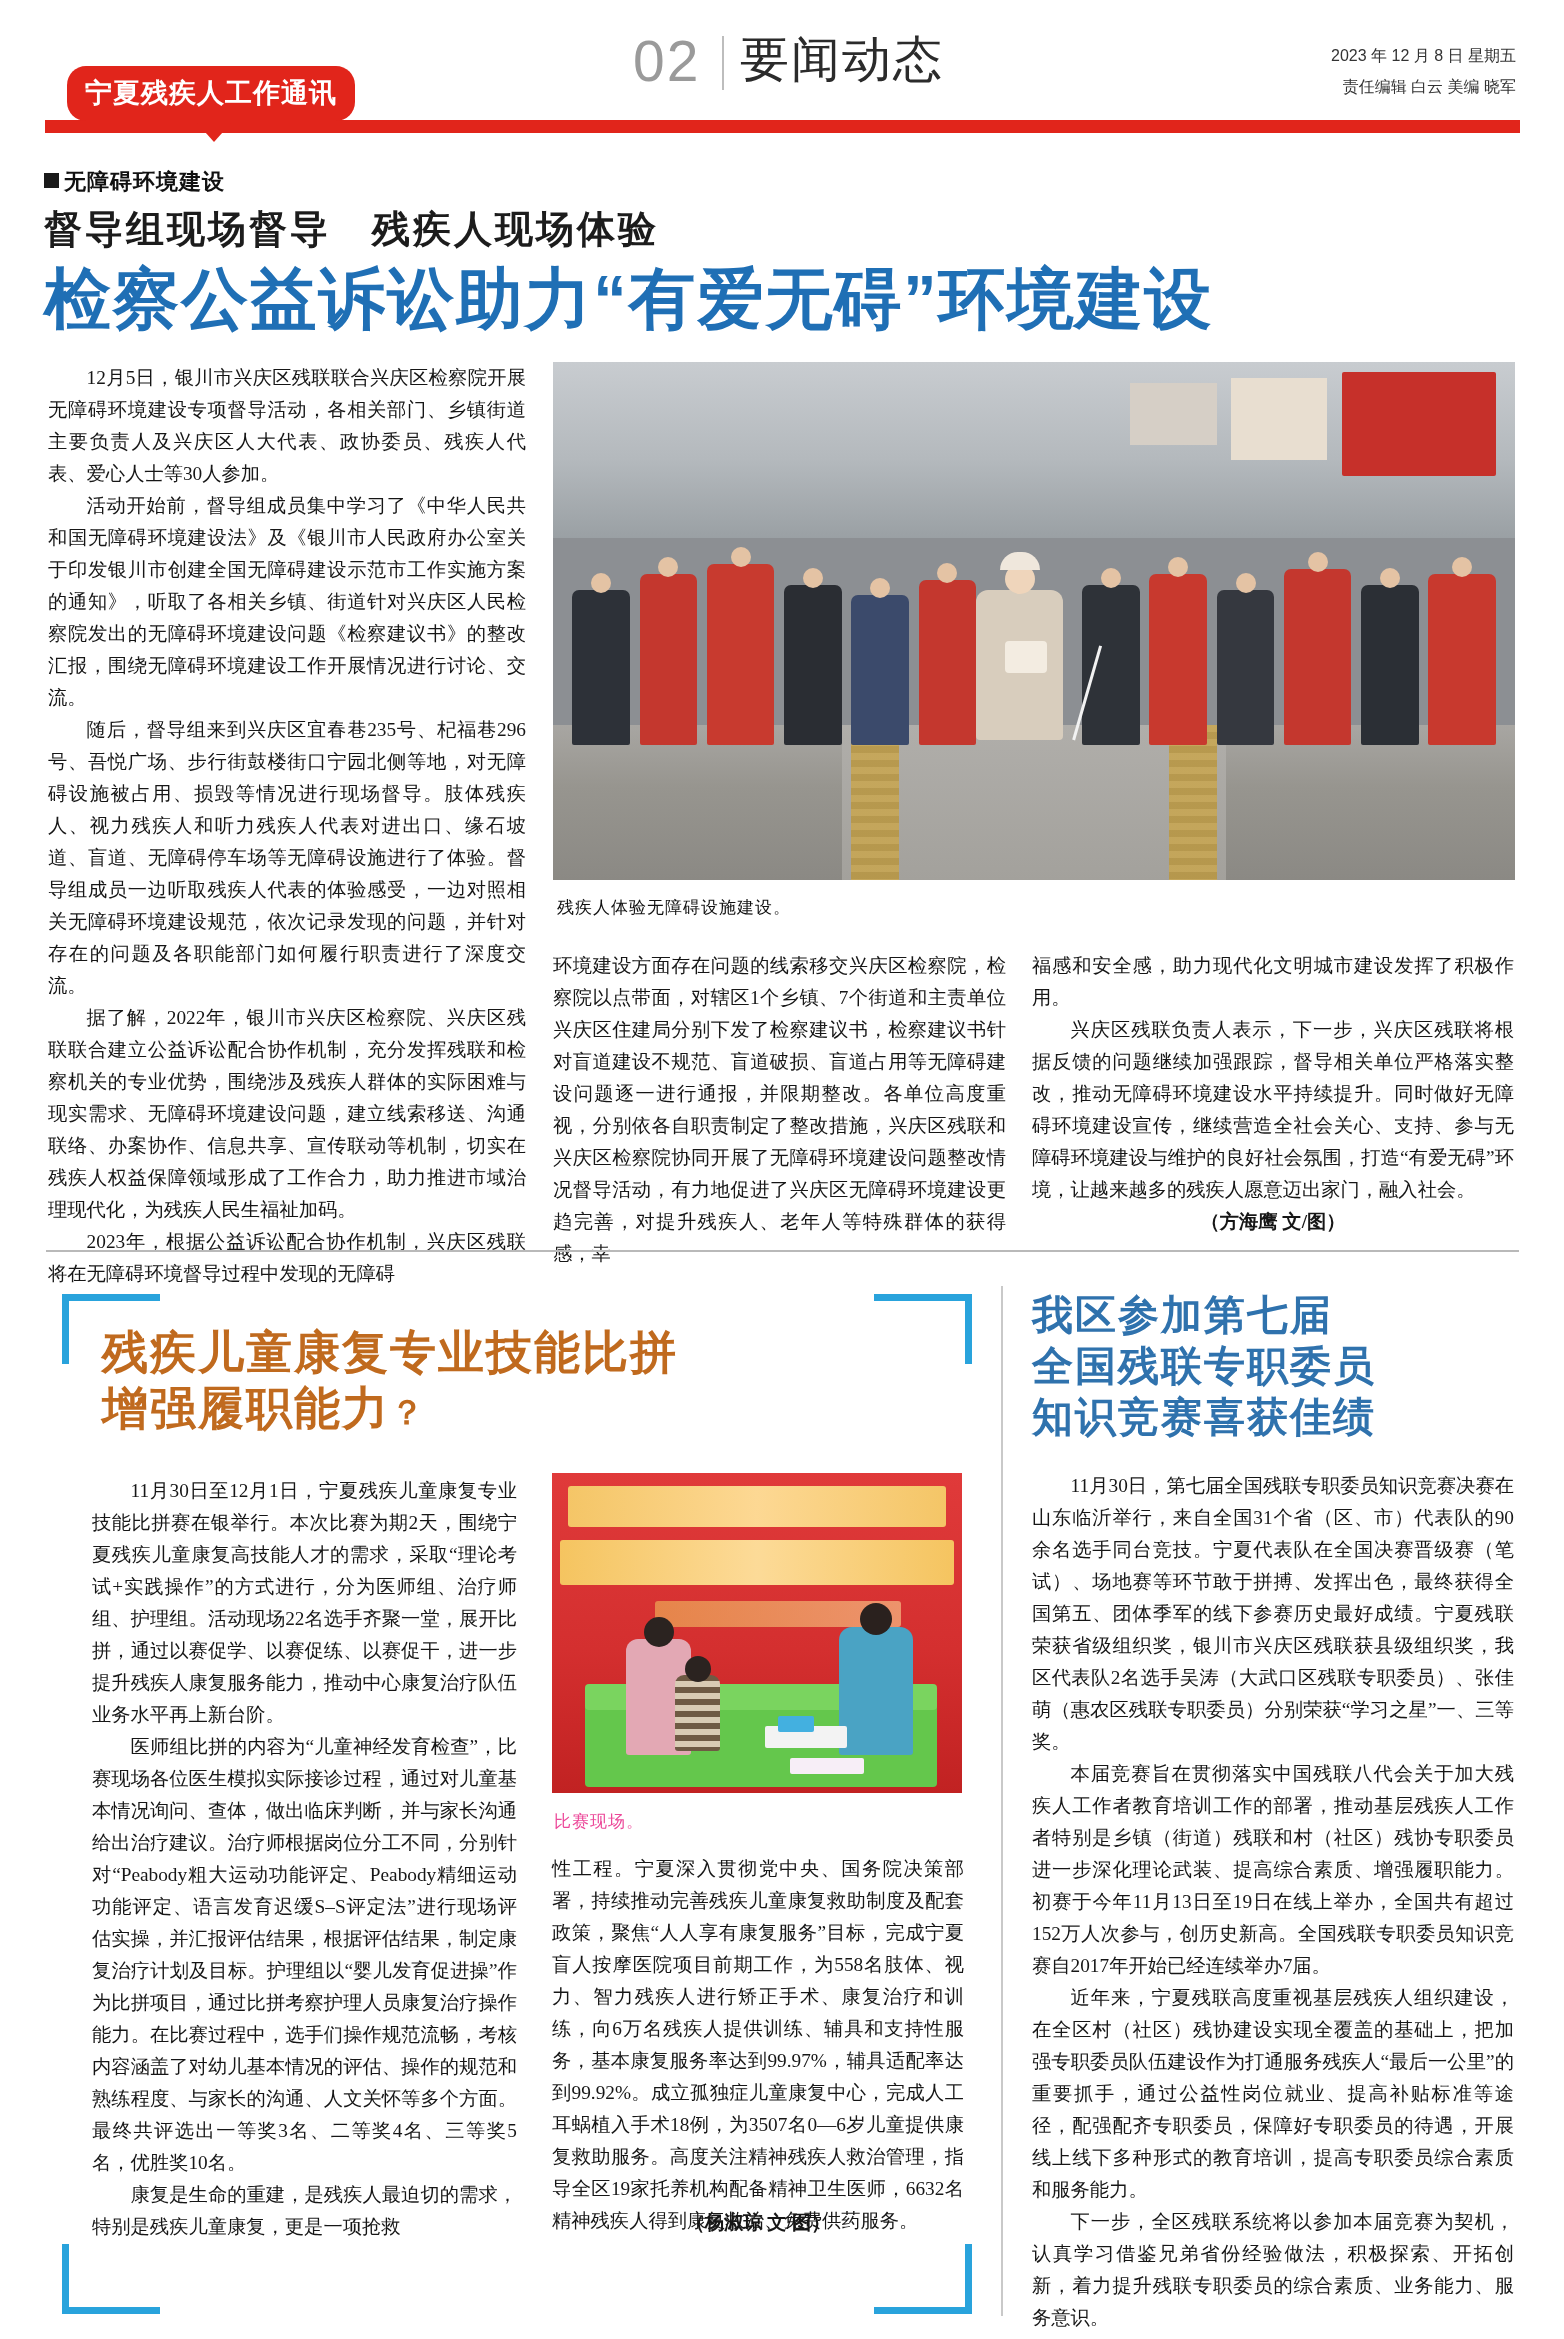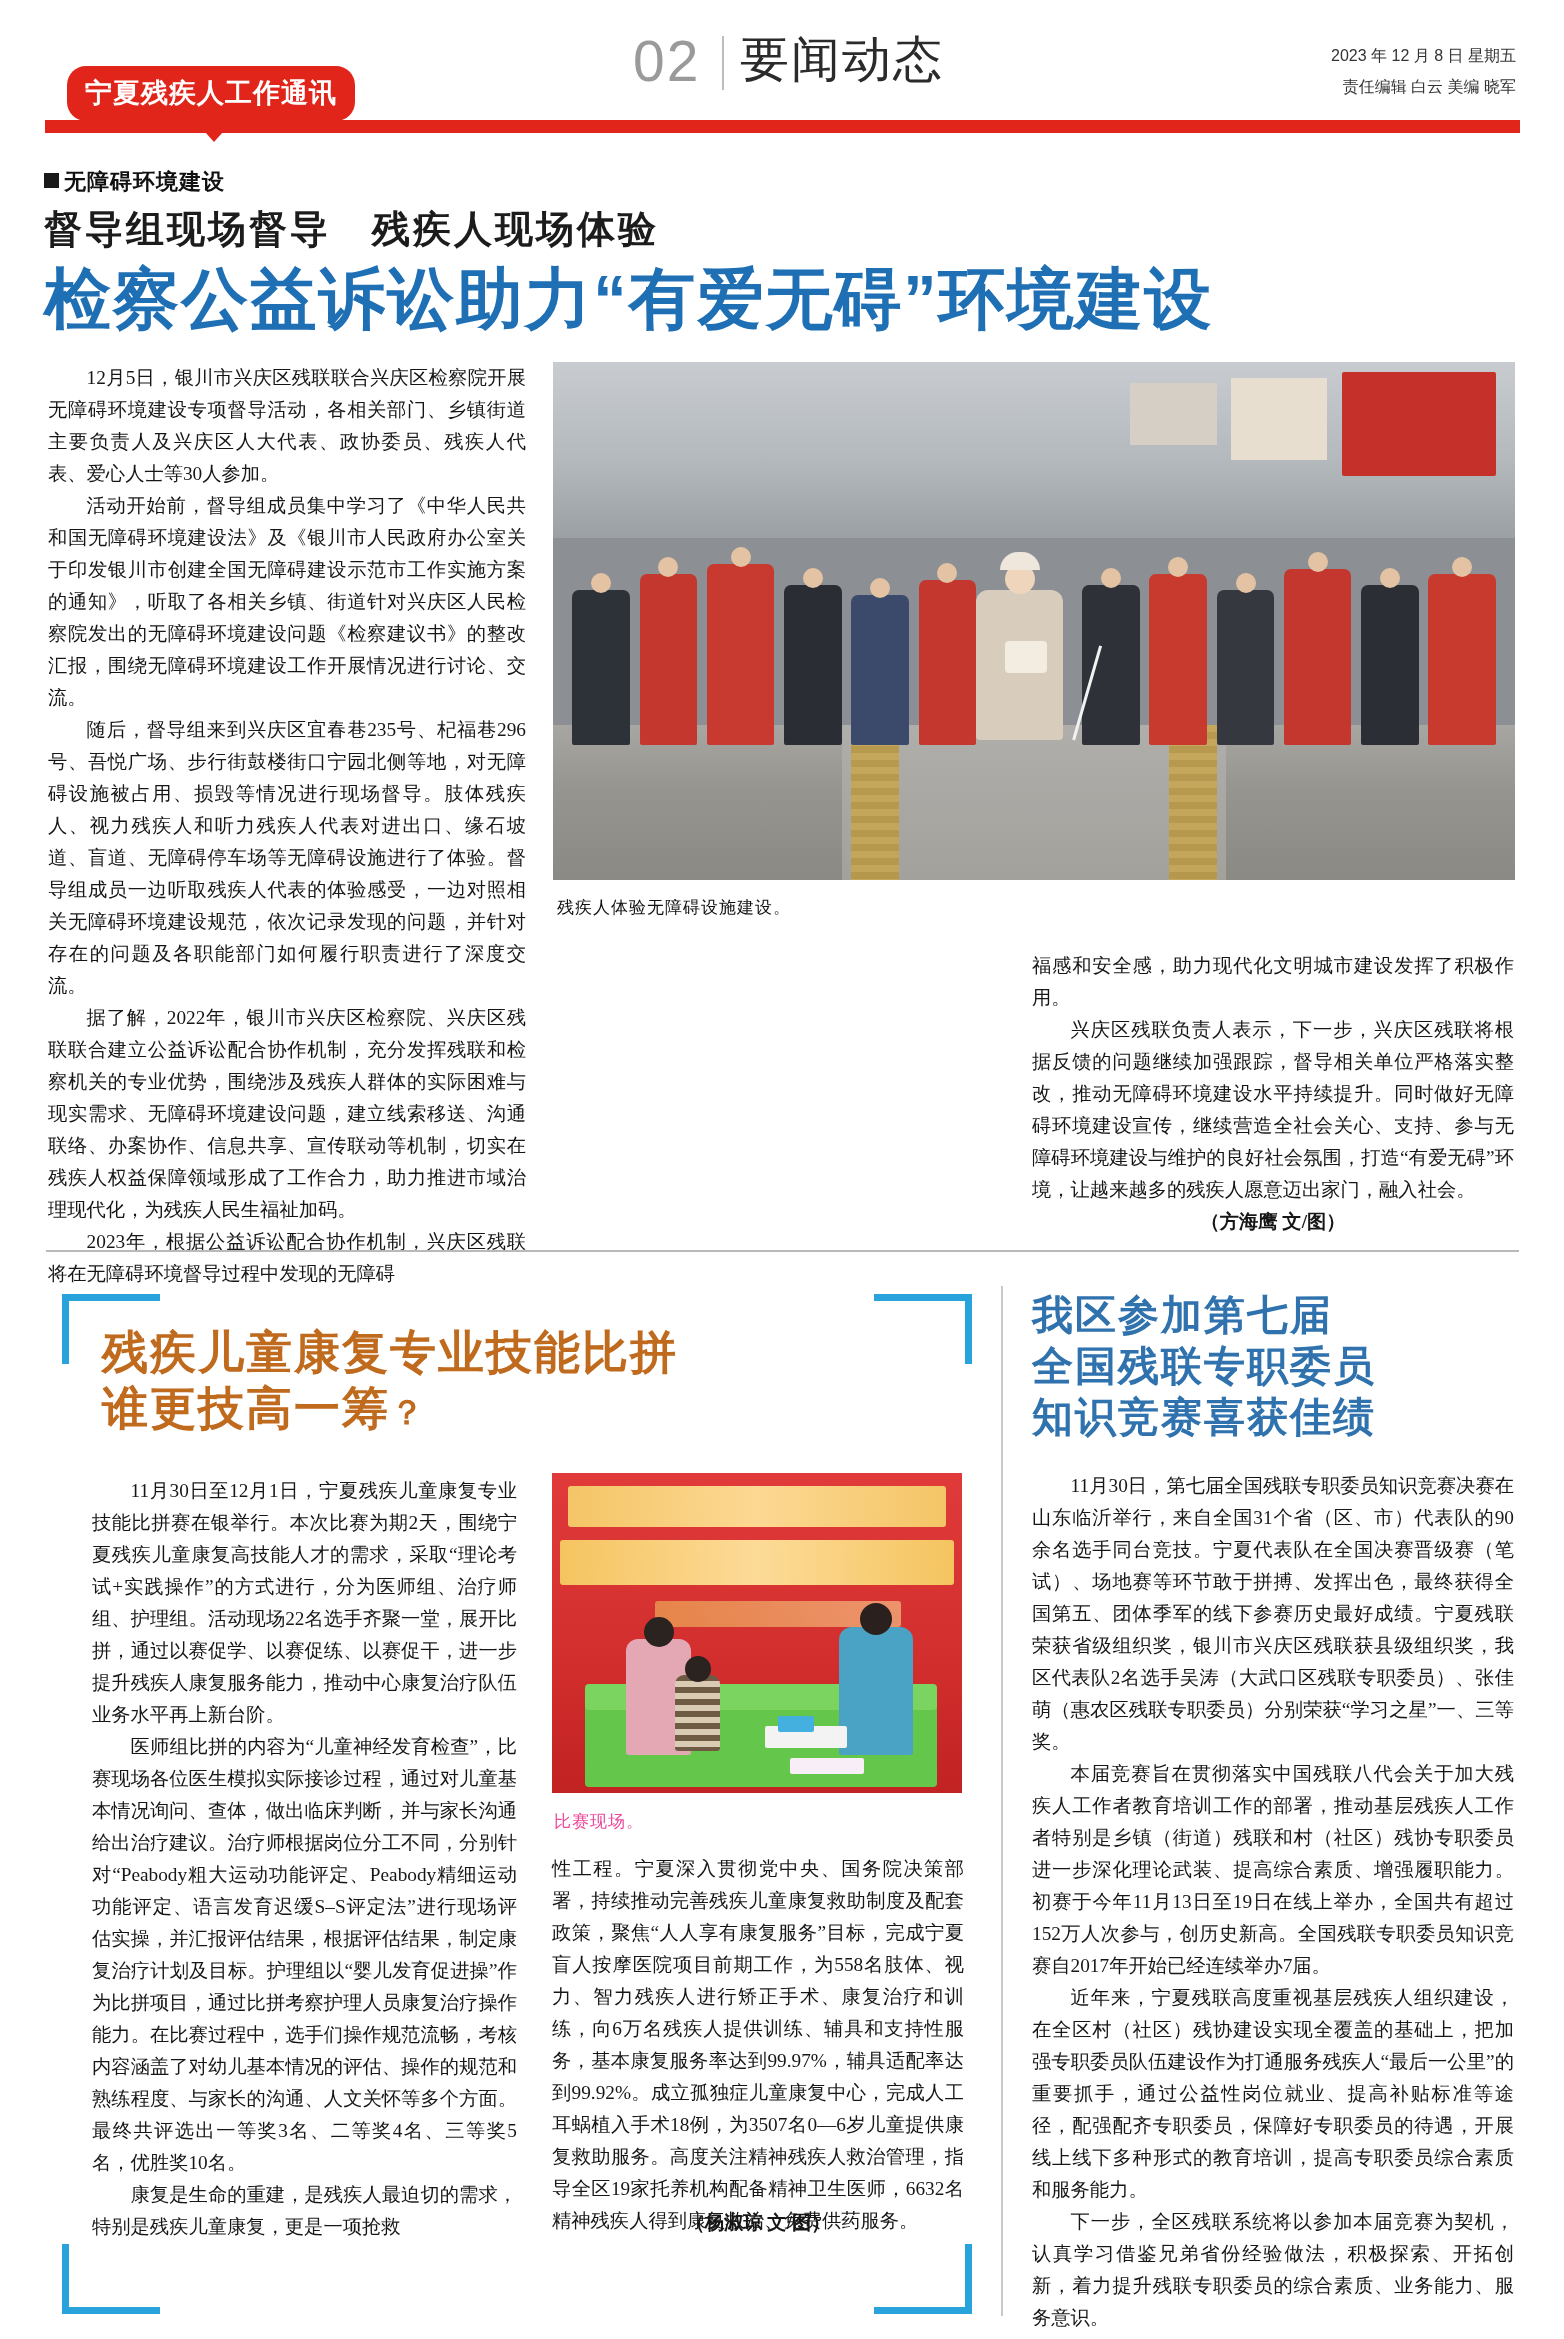--- a/index.html
+++ b/index.html
@@ -235,41 +235,44 @@
   </div>
   <div class="cap1">残疾人体验无障碍设施建设。</div>
 
   <div class="col bodytext a1c1">
     <p>12月5日，银川市兴庆区残联联合兴庆区检察院开展无障碍环境建设专项督导活动，各相关部门、乡镇街道主要负责人及兴庆区人大代表、政协委员、残疾人代表、爱心人士等30人参加。</p>
     <p>活动开始前，督导组成员集中学习了《中华人民共和国无障碍环境建设法》及《银川市人民政府办公室关于印发银川市创建全国无障碍建设示范市工作实施方案的通知》，听取了各相关乡镇、街道针对兴庆区人民检察院发出的无障碍环境建设问题《检察建议书》的整改汇报，围绕无障碍环境建设工作开展情况进行讨论、交流。</p>
     <p>随后，督导组来到兴庆区宜春巷235号、杞福巷296号、吾悦广场、步行街鼓楼街口宁园北侧等地，对无障碍设施被占用、损毁等情况进行现场督导。肢体残疾人、视力残疾人和听力残疾人代表对进出口、缘石坡道、盲道、无障碍停车场等无障碍设施进行了体验。督导组成员一边听取残疾人代表的体验感受，一边对照相关无障碍环境建设规范，依次记录发现的问题，并针对存在的问题及各职能部门如何履行职责进行了深度交流。</p>
     <p>据了解，2022年，银川市兴庆区检察院、兴庆区残联联合建立公益诉讼配合协作机制，充分发挥残联和检察机关的专业优势，围绕涉及残疾人群体的实际困难与现实需求、无障碍环境建设问题，建立线索移送、沟通联络、办案协作、信息共享、宣传联动等机制，切实在残疾人权益保障领域形成了工作合力，助力推进市域治理现代化，为残疾人民生福祉加码。</p>
     <p>2023年，根据公益诉讼配合协作机制，兴庆区残联将在无障碍环境督导过程中发现的无障碍</p>
   </div>
+  <div class="col bodytext a1c2">
+    <p style="text-indent:0">环境建设方面存在问题的线索移交兴庆区检察院，检察院以点带面，对辖区1个乡镇、7个街道和主责单位兴庆区住建局分别下发了检察建议书，检察建议书针对盲道建设不规范、盲道破损、盲道占用等无障碍建设问题逐一进行通报，并限期整改。各单位高度重视，分别依各自职责制定了整改措施，兴庆区残联和兴庆区检察院协同开展了无障碍环境建设问题整改情况督导活动，有力地促进了兴庆区无障碍环境建设更趋完善，对提升残疾人、老年人等特殊群体的获得感，幸</p>
+  </div>
   <div class="col bodytext a1c3">
     <p style="text-indent:0">福感和安全感，助力现代化文明城市建设发挥了积极作用。</p>
     <p>兴庆区残联负责人表示，下一步，兴庆区残联将根据反馈的问题继续加强跟踪，督导相关单位严格落实整改，推动无障碍环境建设水平持续提升。同时做好无障碍环境建设宣传，继续营造全社会关心、支持、参与无障碍环境建设与维护的良好社会氛围，打造“有爱无碍”环境，让越来越多的残疾人愿意迈出家门，融入社会。</p>
     <p class="byline" style="text-indent:0">（方海鹰  文/图）</p>
   </div>
 
   <div class="hr-thick"></div>
   <div class="vsep"></div>
 
   <div class="a2-wrap">
     <div class="br br-tl-h"></div>
     <div class="br br-tl-v"></div>
     <div class="br br-tr-h"></div>
     <div class="br br-tr-v"></div>
     <div class="br br-bl-h"></div>
     <div class="br br-bl-v"></div>
     <div class="br br-br-h"></div>
     <div class="br br-br-v"></div>
     <div class="a2-head">
       <div>残疾儿童康复专业技能比拼</div>
-      <div><span>谁更技高一筹</span><span class="qm">？</span></div>
+      <div><span>增强履职能力</span><span class="qm">？</span></div>
     </div>
   </div>
 
   <div class="photo2">
     <div class="p2-bg"></div>
     <div class="p2-t1"></div>
     <div class="p2-t2"></div>
     <div class="p2-t3"></div>
     <div class="p2-table"></div>
     <div class="p2-tableTop"></div>

